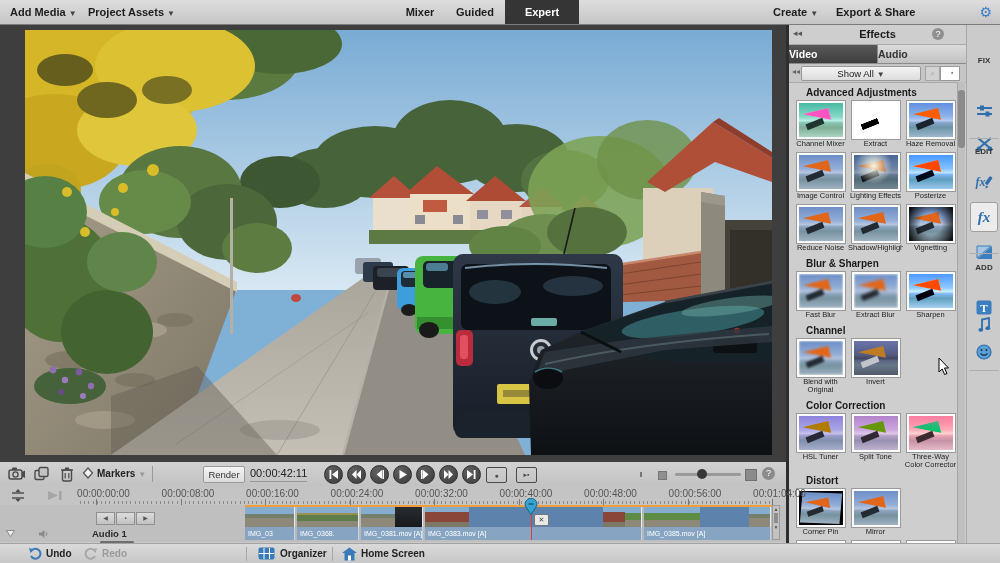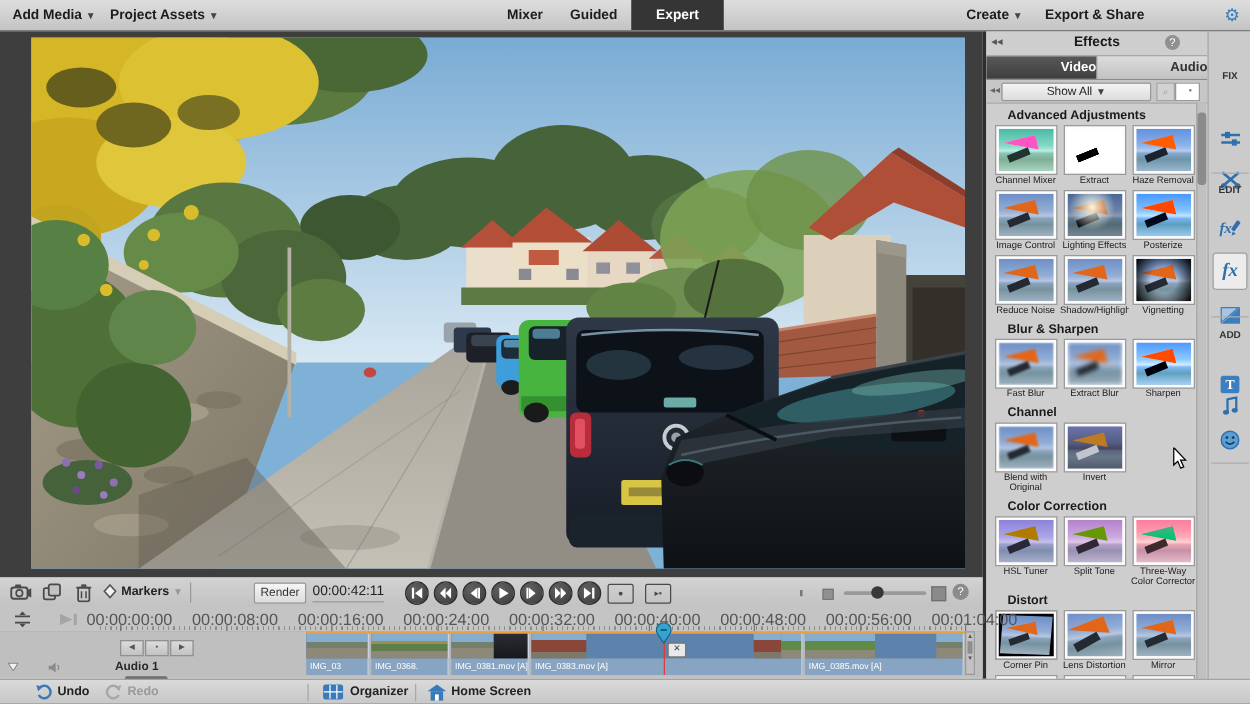--- a/index.html
+++ b/index.html
@@ -24,21 +24,21 @@
   
   .effects-panel{position:absolute;left:789px;top:25px;width:177px;height:518px;
                  background:#cecece;overflow:hidden;}
   .fx-header{position:relative;height:19px;border-bottom:1px solid #a8a8a8;}
   .fx-header .collapse{position:absolute;left:4px;top:3px;font-size:9px;color:#555;}
   .fx-header .title{position:absolute;left:0;right:0;top:0;text-align:center;line-height:19px;
                     font-size:11px;font-weight:bold;color:#1a1a1a;}
   .fx-header .help{position:absolute;right:22px;top:3px;width:12px;height:12px;border-radius:50%;
                    background:#909090;color:#fff;font-size:9px;line-height:12px;text-align:center;}
   .fx-tabs{display:flex;height:18px;border-bottom:1px solid #8a8a8a;}
-  .fx-tab{flex:1;text-align:right;line-height:18px;font-size:10.5px;font-weight:bold;
+  .fx-tab{flex:1;text-align:left;line-height:18px;font-size:10.5px;font-weight:bold;
           color:#333;background:linear-gradient(180deg,#dcdcdc,#c2c2c2);border-right:1px solid #8a8a8a;}
   .fx-tab:last-child{border-right:none;}
   .fx-tab.active{background:linear-gradient(180deg,#585858,#3e3e3e);color:#fff;}
   .fx-filter{position:relative;height:18px;border-bottom:1px solid #aaa;background:#c6c6c6;}
   .fx-filter .collapse2{position:absolute;left:3px;top:3px;font-size:8px;color:#666;}
   .dropdown{position:absolute;left:12px;top:2px;width:118px;height:13px;background:linear-gradient(180deg,#f4f4f4,#dcdcdc);
             border:1px solid #999;border-radius:2px;font-size:9.5px;color:#222;text-align:center;line-height:13px;}
   .binocbox{position:absolute;left:136px;top:2px;width:13px;height:13px;background:#d2d2d2;border:1px solid #a5a5a5;
             color:#999;font-size:8px;text-align:center;line-height:13px;}
   .searchbox{position:absolute;left:151px;top:2px;width:18px;height:13px;background:#fff;border:1px solid #999;}
@@ -98,21 +98,21 @@
   .tbtn{width:17px;height:17px;border-radius:50%;background:radial-gradient(circle at 35% 30%,#606060,#3c3c3c);
         border:1px solid #2c2c2c;display:flex;align-items:center;justify-content:center;}
   .mon-icon{position:absolute;top:5px;width:19px;height:14px;border:1.5px solid #4a4a4a;border-radius:2px;
             display:flex;align-items:center;justify-content:center;color:#4a4a4a;font-size:7px;}
   .zoomctl{position:absolute;top:0;height:24px;}
   .help2{position:absolute;left:762px;top:5px;width:13px;height:13px;border-radius:50%;background:#8b8b8b;
          color:#fff;font-size:9px;line-height:13px;text-align:center;}
   .tl-ruler{position:absolute;left:0;top:24px;width:786px;height:19px;background:#c4c4c4;border-bottom:1px solid #9a9a9a;}
   .ruler-ticks{position:absolute;left:80px;right:14px;bottom:1px;height:3px;
       background:repeating-linear-gradient(90deg,#8a8a8a 0 1px,transparent 1px 4.2px);}
-  .ruler-label{position:absolute;top:2px;font-size:13px;color:#555;transform:translateX(-50%);padding-left:15px;}
+  .ruler-label{position:absolute;top:2px;font-size:10px;color:#555;transform:translateX(-50%);padding-left:15px;}
   .major-tick{position:absolute;bottom:0;width:1px;height:6px;background:#777;}
   .tracks{position:absolute;left:0;top:43px;width:786px;height:37px;background:#bfbfbf;}
   .clips-area{position:absolute;left:245px;top:0;width:527px;height:35px;background:#b8b8b8;}
   .render-line{position:absolute;left:0;top:0;width:527px;height:2px;background:#ee9f3c;z-index:4;}
   .vclip{position:absolute;top:1px;height:21px;background:#5d82ab;border-right:1px solid #e6ecf2;box-sizing:border-box;overflow:hidden;}
   .aclip{position:absolute;top:22px;height:13px;background:#87a5c3;border-right:1px solid #c2d2e2;box-sizing:border-box;
          font-size:7px;color:#fff;line-height:13px;padding-left:3px;overflow:hidden;white-space:nowrap;}
   .cthumb{position:absolute;top:0;height:21px;}
   .t-street{background:linear-gradient(180deg,#84adcf 0 38%,#74806b 38% 58%,#8d8878 58% 100%);}
   .t-street2{background:linear-gradient(180deg,#84adcf 0 32%,#9c9050 32% 45%,#5e7d4a 45% 70%,#8d8878 70% 100%);}
@@ -511,27 +511,20 @@
         </div>
         <div class="fx-cat">Distort</div>
         <div class="fx-grid">
           <div class="fx-item v-corner">
             <div class="thumb-wrap">
               <div class="thumb-img"></div>
               <div class="thumb-ovl"></div>
             </div>
             <div class="fx-label">Corner Pin</div>
           </div>
-          <div class="fx-item v-lens">
-            <div class="thumb-wrap">
-              <div class="thumb-img"></div>
-              <div class="thumb-ovl"></div>
-            </div>
-            <div class="fx-label">Lens Distortion</div>
-          </div>
           <div class="fx-item v-normal">
             <div class="thumb-wrap">
               <div class="thumb-img"></div>
               <div class="thumb-ovl"></div>
             </div>
             <div class="fx-label">Mirror</div>
           </div>
         </div>
         <div class="fx-grid">
           <div class="fx-item v-normal">

